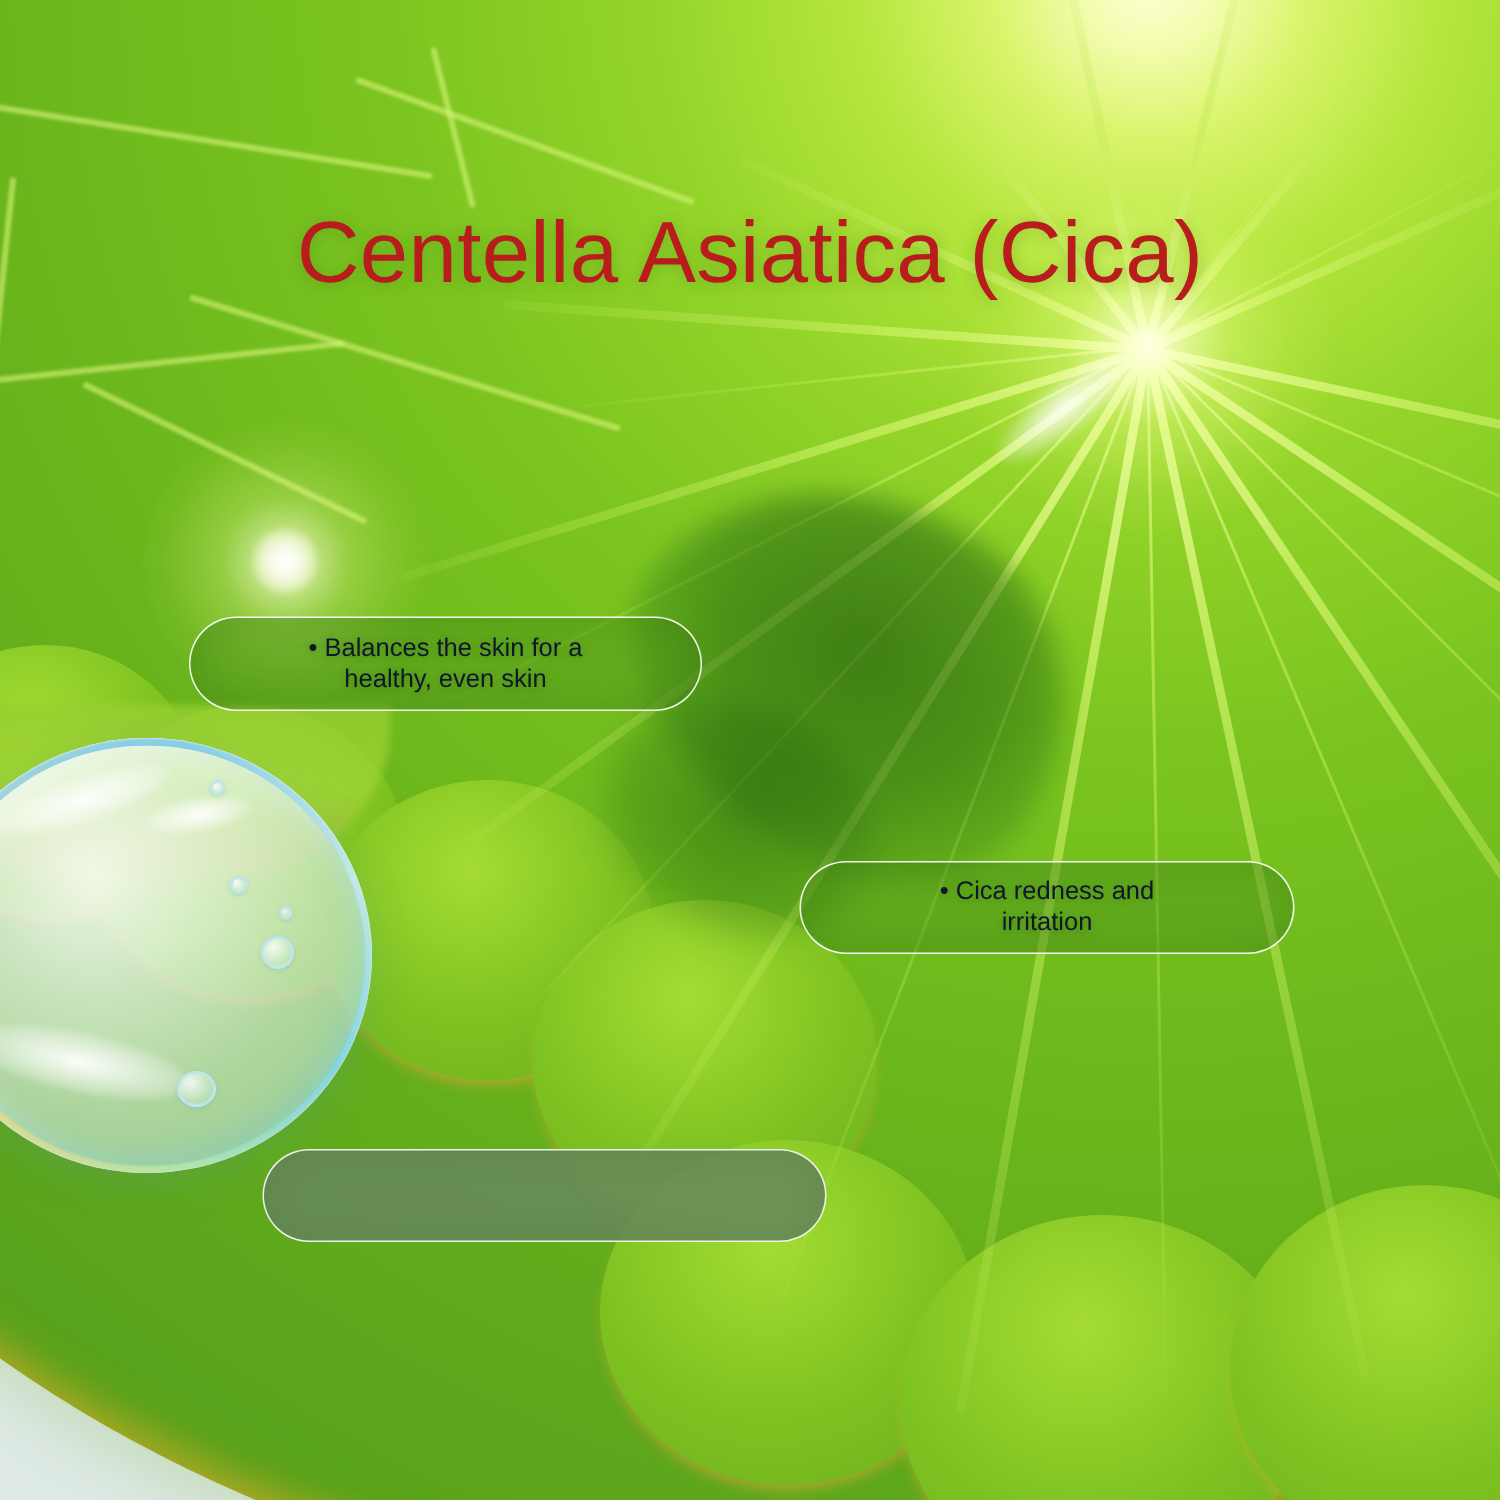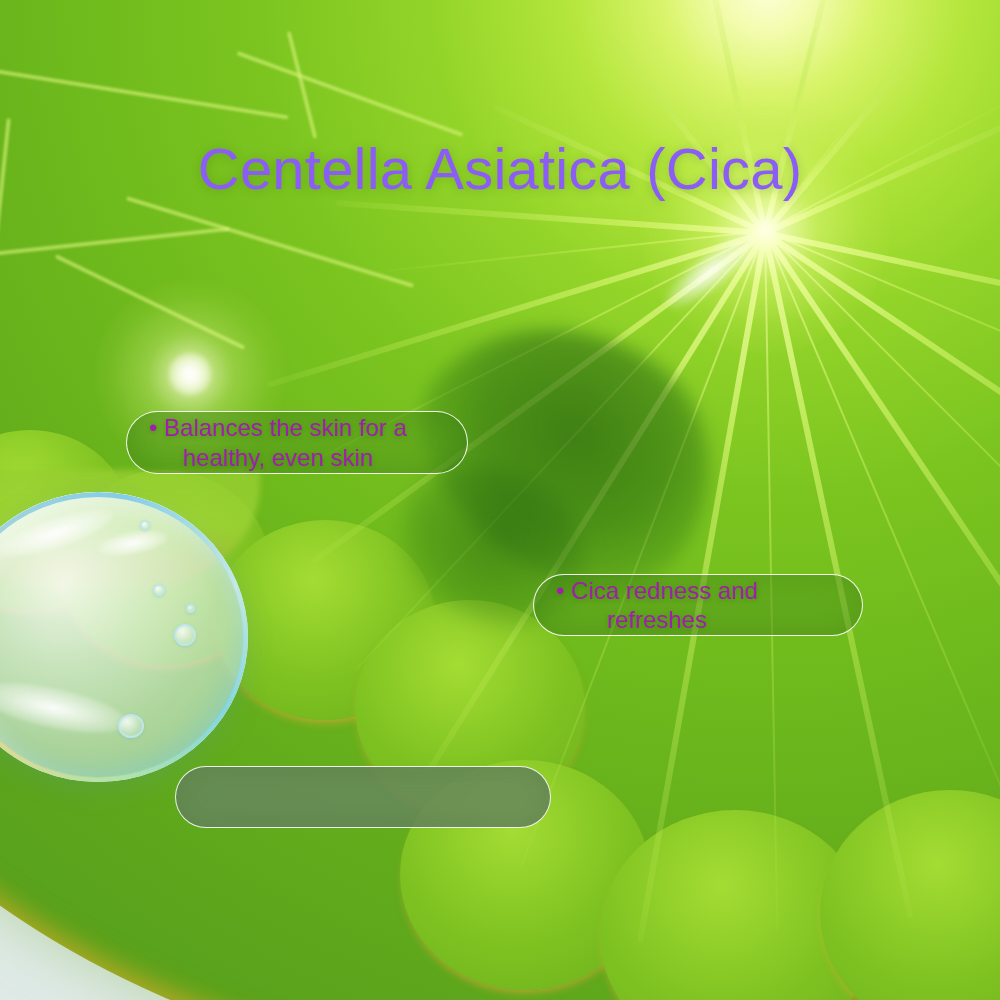--- a/index.html
+++ b/index.html
@@ -217,37 +217,37 @@
       rgba(196,180,70,.45) 78%,
       rgba(210,190,90,0) 100%);
     filter:blur(3px);
   }
 
   
   #title {
     position:absolute;
     left:0; top:138px; width:1000px;
     text-align:center;
-    color:#8b5cf6;
+    color:#b91c1c;
     font-size:58px;
     font-weight:400;
     letter-spacing:.2px;
     line-height:1.08;
     text-shadow:0 1px 10px rgba(60,110,20,.30);
     white-space:nowrap;
   }
 
   .pill {
     position:absolute;
     display:flex;
     align-items:center;
-    justify-content:flex-start;
+    justify-content:center;
     text-align:center;
-    color:#a21caf;
-    font-size:24px;
+    color:#0f172a;
+    font-size:17px;
     line-height:1.22;
     font-weight:400;
     border-radius:999px;
     border:1.6px solid rgba(255,255,255,.92);
     padding:0 22px;
     text-shadow:0 1px 5px rgba(40,90,15,.35);
   }
 
   #pill-1 {
     left:126px; top:411px; width:342px; height:63px;
@@ -347,21 +347,21 @@
   <div class="pill" id="pill-1">
     <div>
       <span class="pill-text">• Balances the skin for a</span>
       <span class="pill-text">healthy, even skin</span>
     </div>
   </div>
 
   <div class="pill" id="pill-2">
     <div>
       <span class="pill-text">• Cica redness and</span>
-      <span class="pill-text">refreshes</span>
+      <span class="pill-text">irritation</span>
     </div>
   </div>
 
   <div class="pill" id="pill-3">
     <div>
     </div>
   </div>
 
 </div>
 

